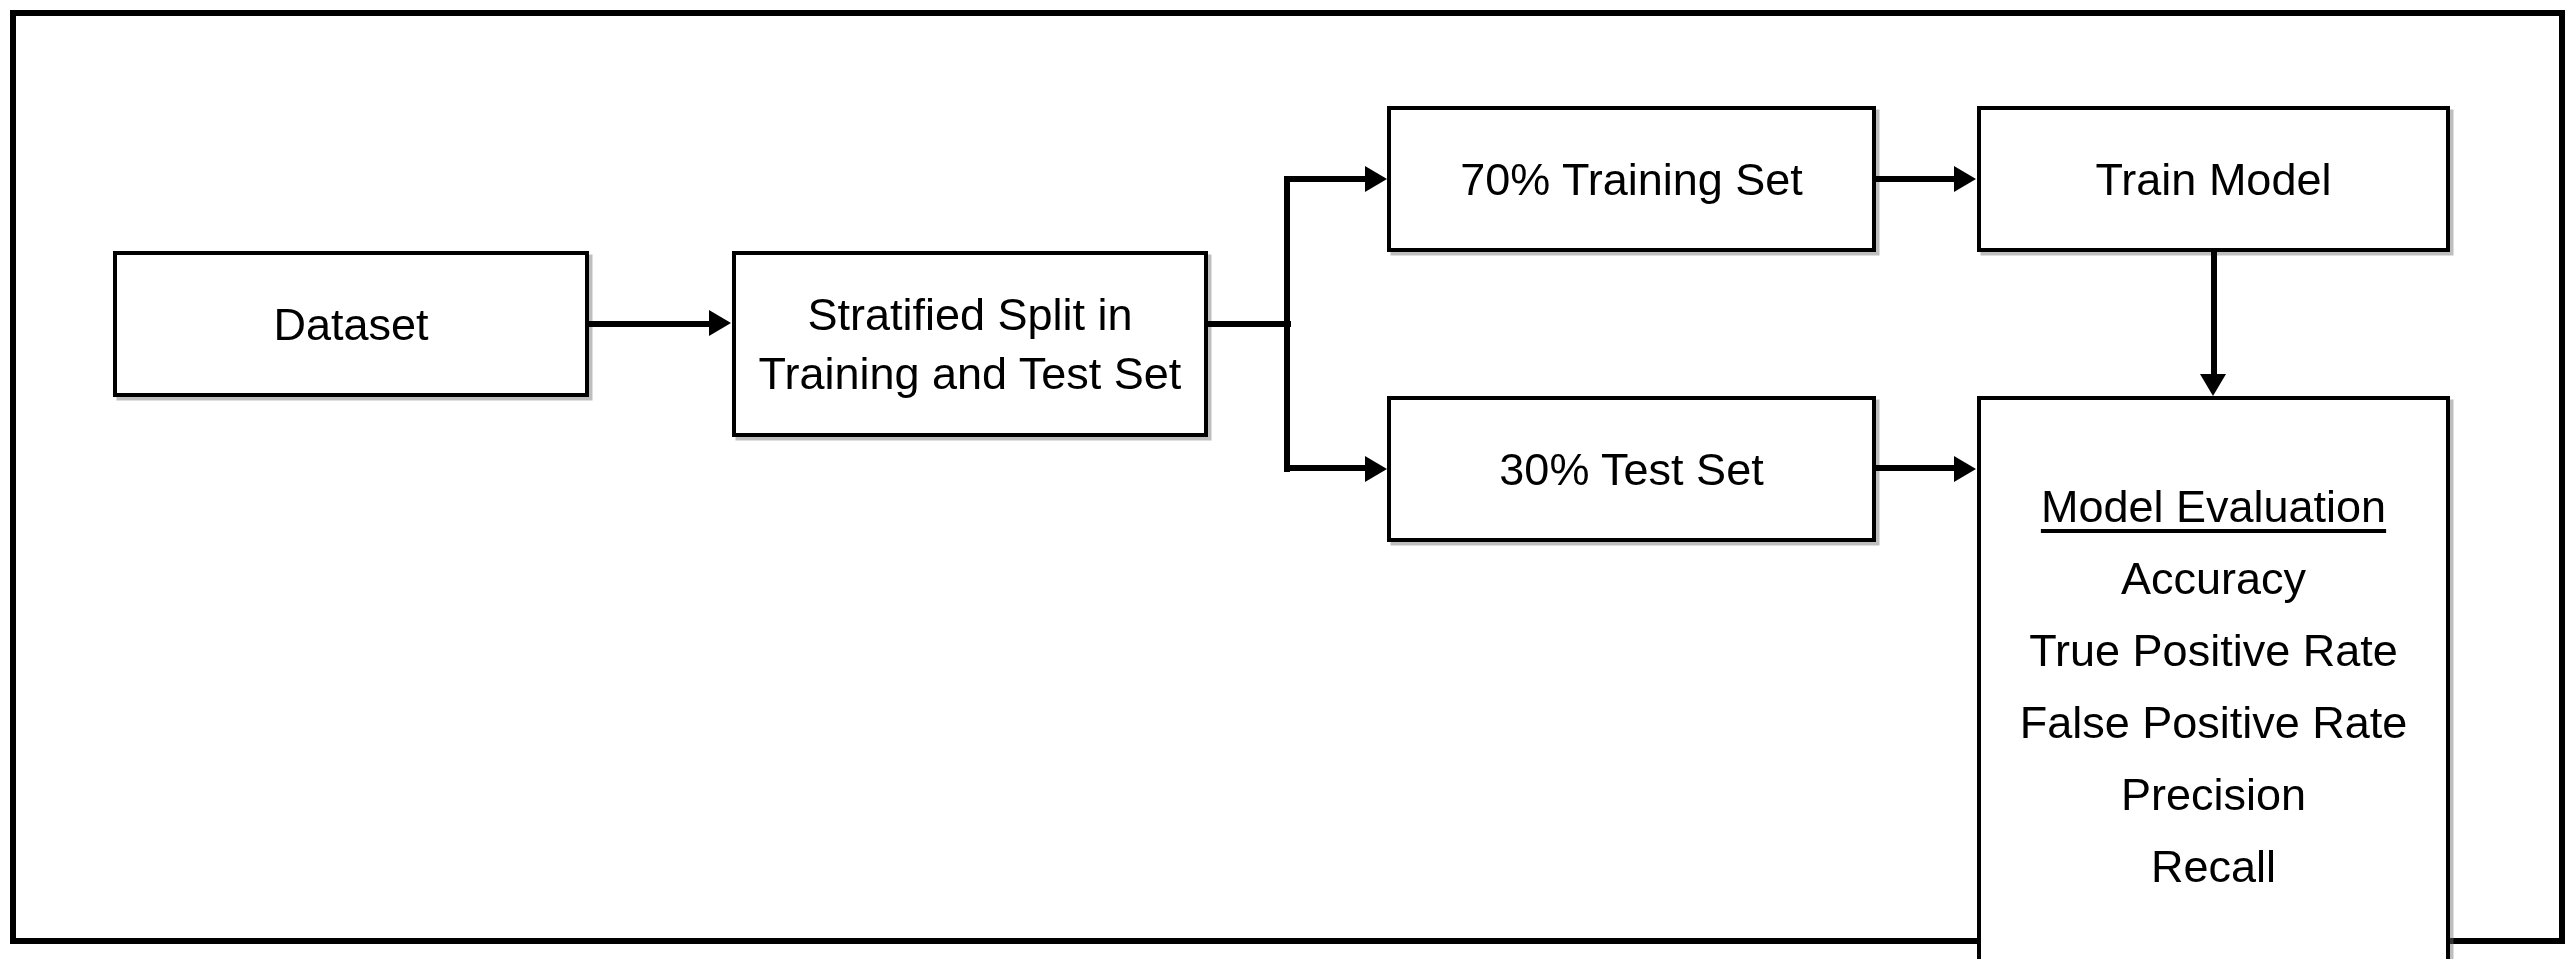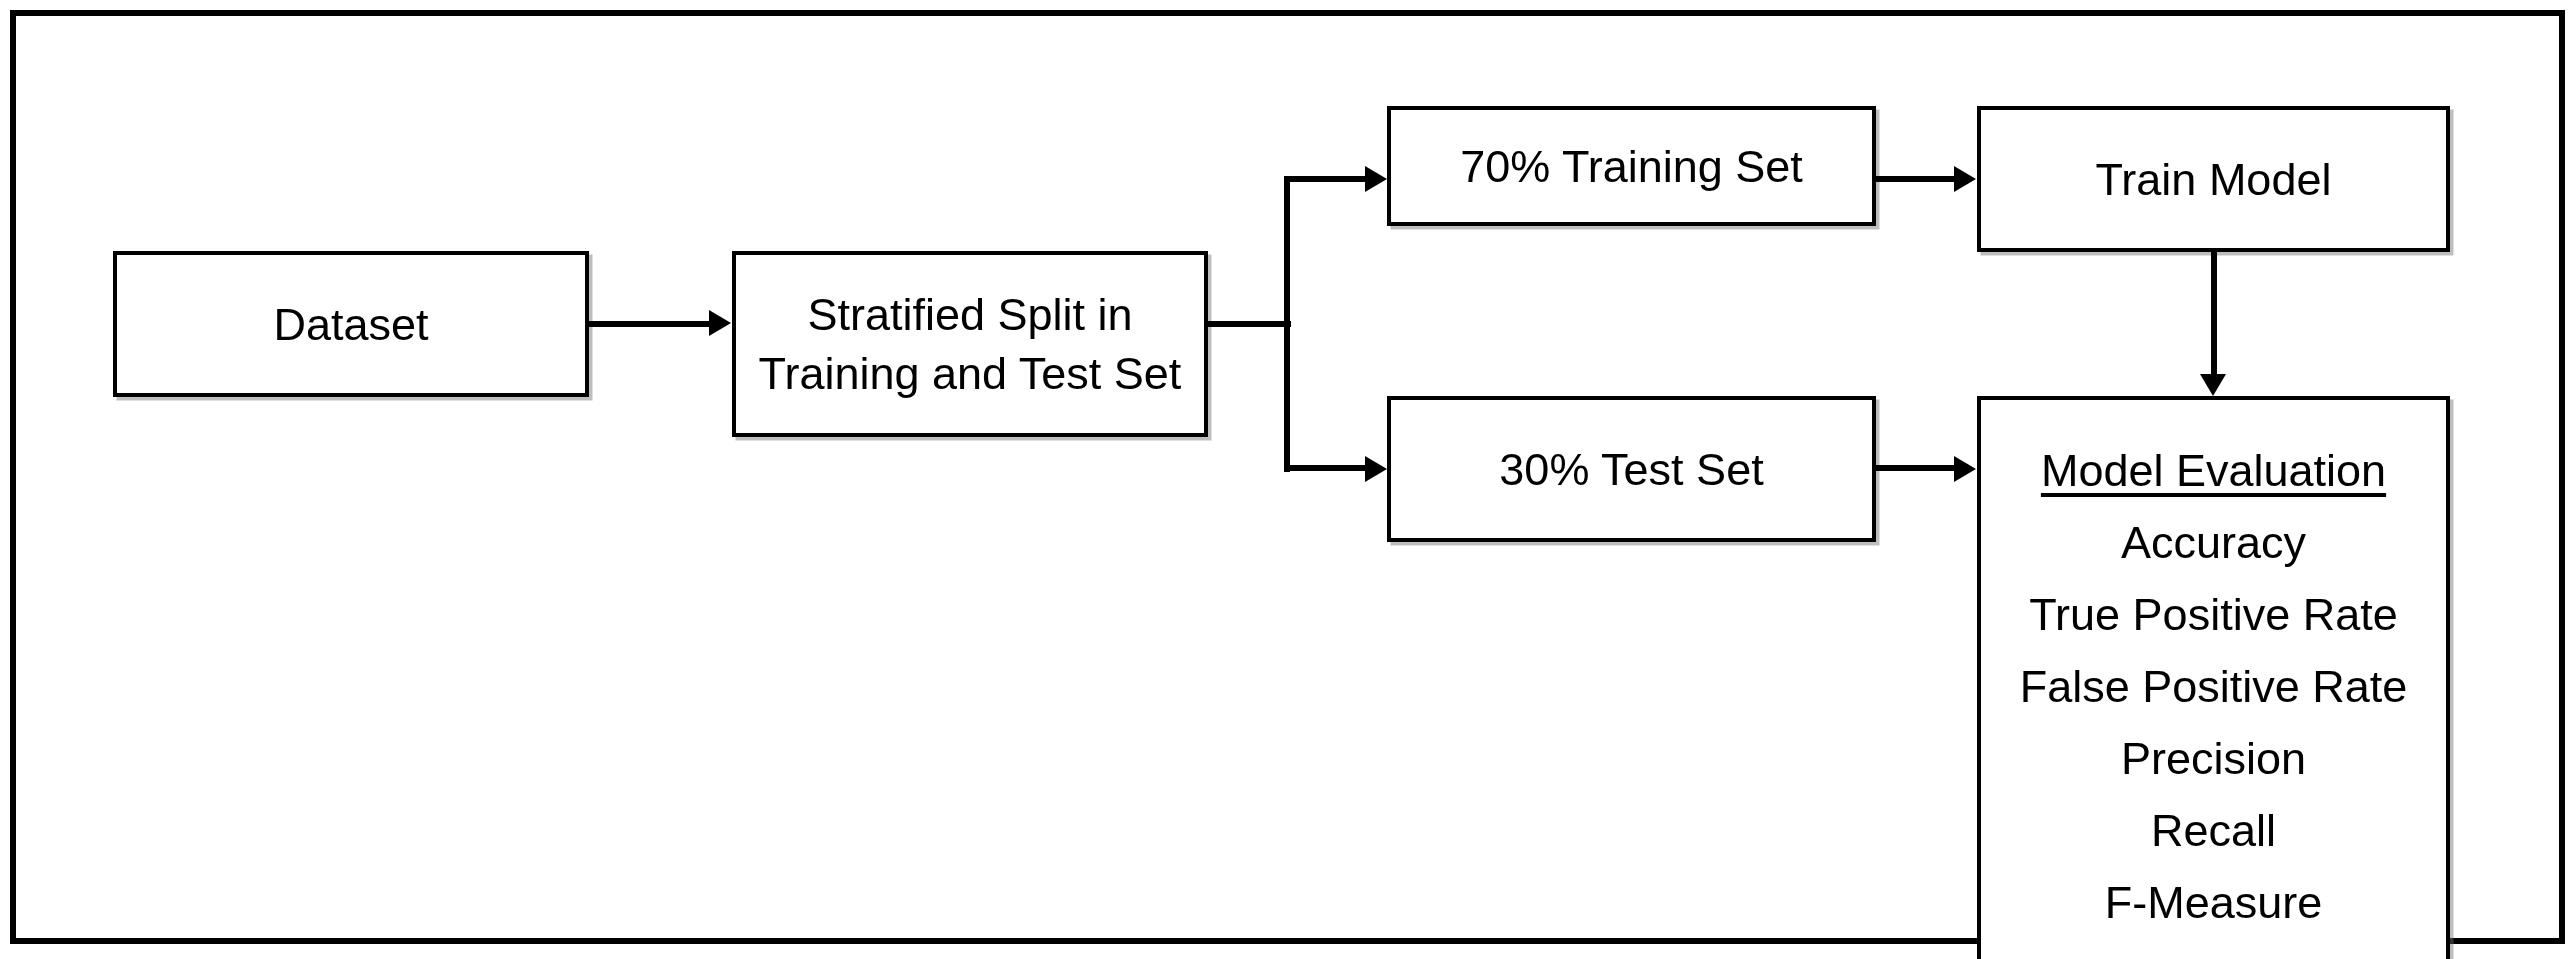--- a/index.html
+++ b/index.html
@@ -51,21 +51,21 @@
     font-size: 45px;
     line-height: 56px;
     white-space: nowrap;
     text-decoration: underline;
     text-decoration-thickness: 3.5px;
     text-underline-offset: 7px;
   }
   
   .box-dataset   { left: 113px;  top: 251px; width: 476px; height: 146px; }
   .box-split     { left: 732px; top: 251px; width: 476px; height: 186px; }
-  .box-train70   { left: 1387px; top: 106px; width: 489px; height: 120px; }
+  .box-train70   { left: 1387px; top: 106px; width: 489px; height: 146px; }
   .box-trainmod  { left: 1977px; top: 106px; width: 473px; height: 146px; }
   .box-test30    { left: 1387px; top: 396px; width: 489px; height: 146px; }
   .box-eval      { left: 1977px; top: 396px; width: 473px; height: 582px; }
   
   .shaft-h, .shaft-v {
     position: absolute;
     background: var(--line, #000000);
   }
   .shaft-h { height: 6.3px; }
   .shaft-v { width: 6.3px; }
@@ -112,21 +112,20 @@
     <div class="label">30% Test Set</div>
   </div>
 
   <div class="box box-eval">
     <div class="eval-title">Model Evaluation</div>
     <div class="metric-line">Accuracy</div>
     <div class="metric-line">True Positive Rate</div>
     <div class="metric-line">False Positive Rate</div>
     <div class="metric-line">Precision</div>
     <div class="metric-line">Recall</div>
-    <div class="metric-line">F-Measure</div>
   </div>
 
   <div class="shaft-h" style="left:589px;  top:321px; width:120px;"></div>
   <div class="head-right" style="left:709px; top:310px;"></div>
 
   <div class="shaft-h" style="left:1208px; top:321px; width:83px;"></div>
   <div class="shaft-v" style="left:1284px; top:176px; height:296px;"></div>
 
   <div class="shaft-h" style="left:1284px; top:176px; width:81px;"></div>
   <div class="head-right" style="left:1365px; top:166px;"></div>

